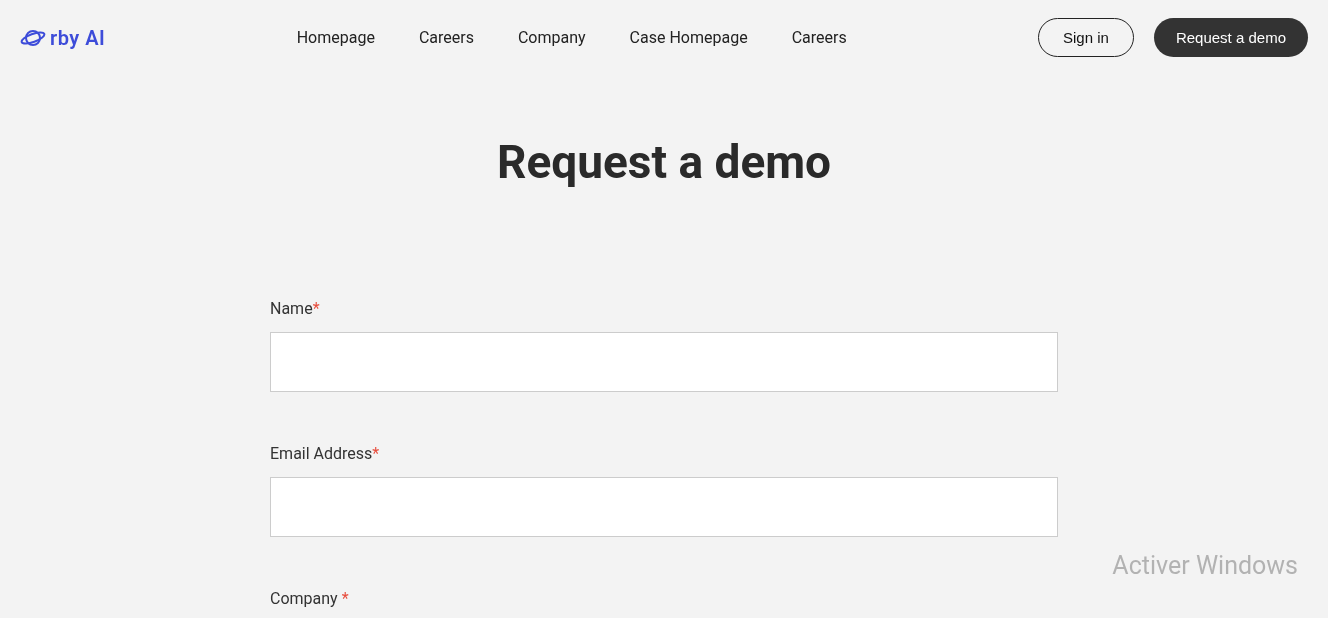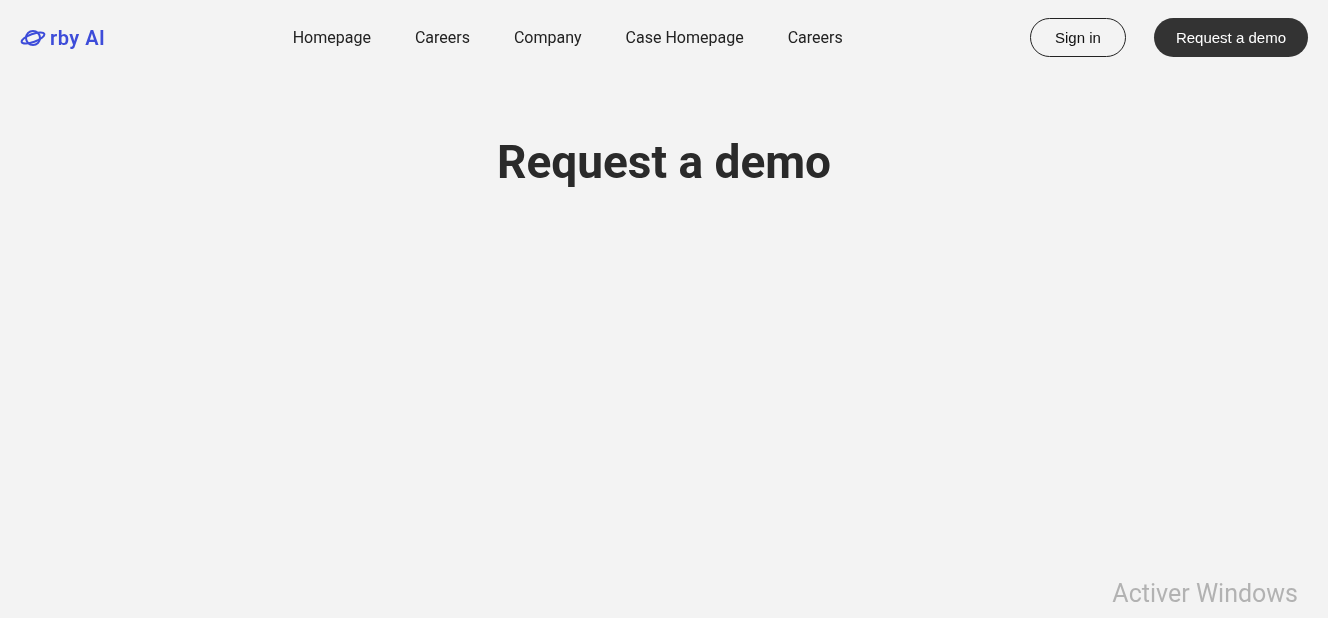--- a/index.html
+++ b/index.html
@@ -45,21 +45,21 @@
     .nav-link {
       font-size: 16px;
       color: #222;
       font-weight: 400;
       cursor: pointer;
       text-decoration: none;
     }
     .actions {
       display: flex;
       align-items: flex-end;
-      gap: 28px;
+      gap: 20px;
     }
     .btn-signin {
       padding: 10px 24px;
       border: 1.5px solid #222;
       border-radius: 999px;
       background: transparent;
       font-size: 15px;
       font-weight: 500;
       color: #111;
       cursor: pointer;
@@ -105,21 +105,21 @@
       width: 100%;
       height: 60px;
       border: 1px solid #ccc;
       background: #fff;
       font-size: 16px;
       padding: 0 14px;
       outline: none;
     }
     .watermark {
       position: absolute;
-      bottom: 6px;
+      bottom: 34px;
       right: 30px;
       text-align: left;
       color: rgba(100, 100, 100, 0.45);
       pointer-events: none;
     }
     .watermark-title {
       font-size: 25px;
       font-weight: 400;
       margin-bottom: 4px;
     }
@@ -152,17 +152,41 @@
 
   <div class="actions">
     <button class="btn-signin">Sign in</button>
     <button class="btn-demo">Request a demo</button>
   </div>
 </div>
 
 <div class="main">
   <h1 class="page-title">Request a demo</h1>
 
+  <div class="form-container">
+
+    <div class="form-field">
+      <label class="field-label">
+        <span>Name</span><span class="required">*</span>
+      </label>
+      <input type="text" class="field-input" value="" style="">
+    </div>
+
+    <div class="form-field">
+      <label class="field-label">
+        <span>Email Address</span><span class="required">*</span>
+      </label>
+      <input type="text" class="field-input" value="" style="">
+    </div>
+
+    <div class="form-field">
+      <label class="field-label">
+        <span>Company </span><span class="required">*</span>
+      </label>
+
+    </div>
+
+  </div>
 </div>
 
 <div class="watermark">
   <div class="watermark-title">Activer Windows</div>
 </div>
 
 </body></html>

